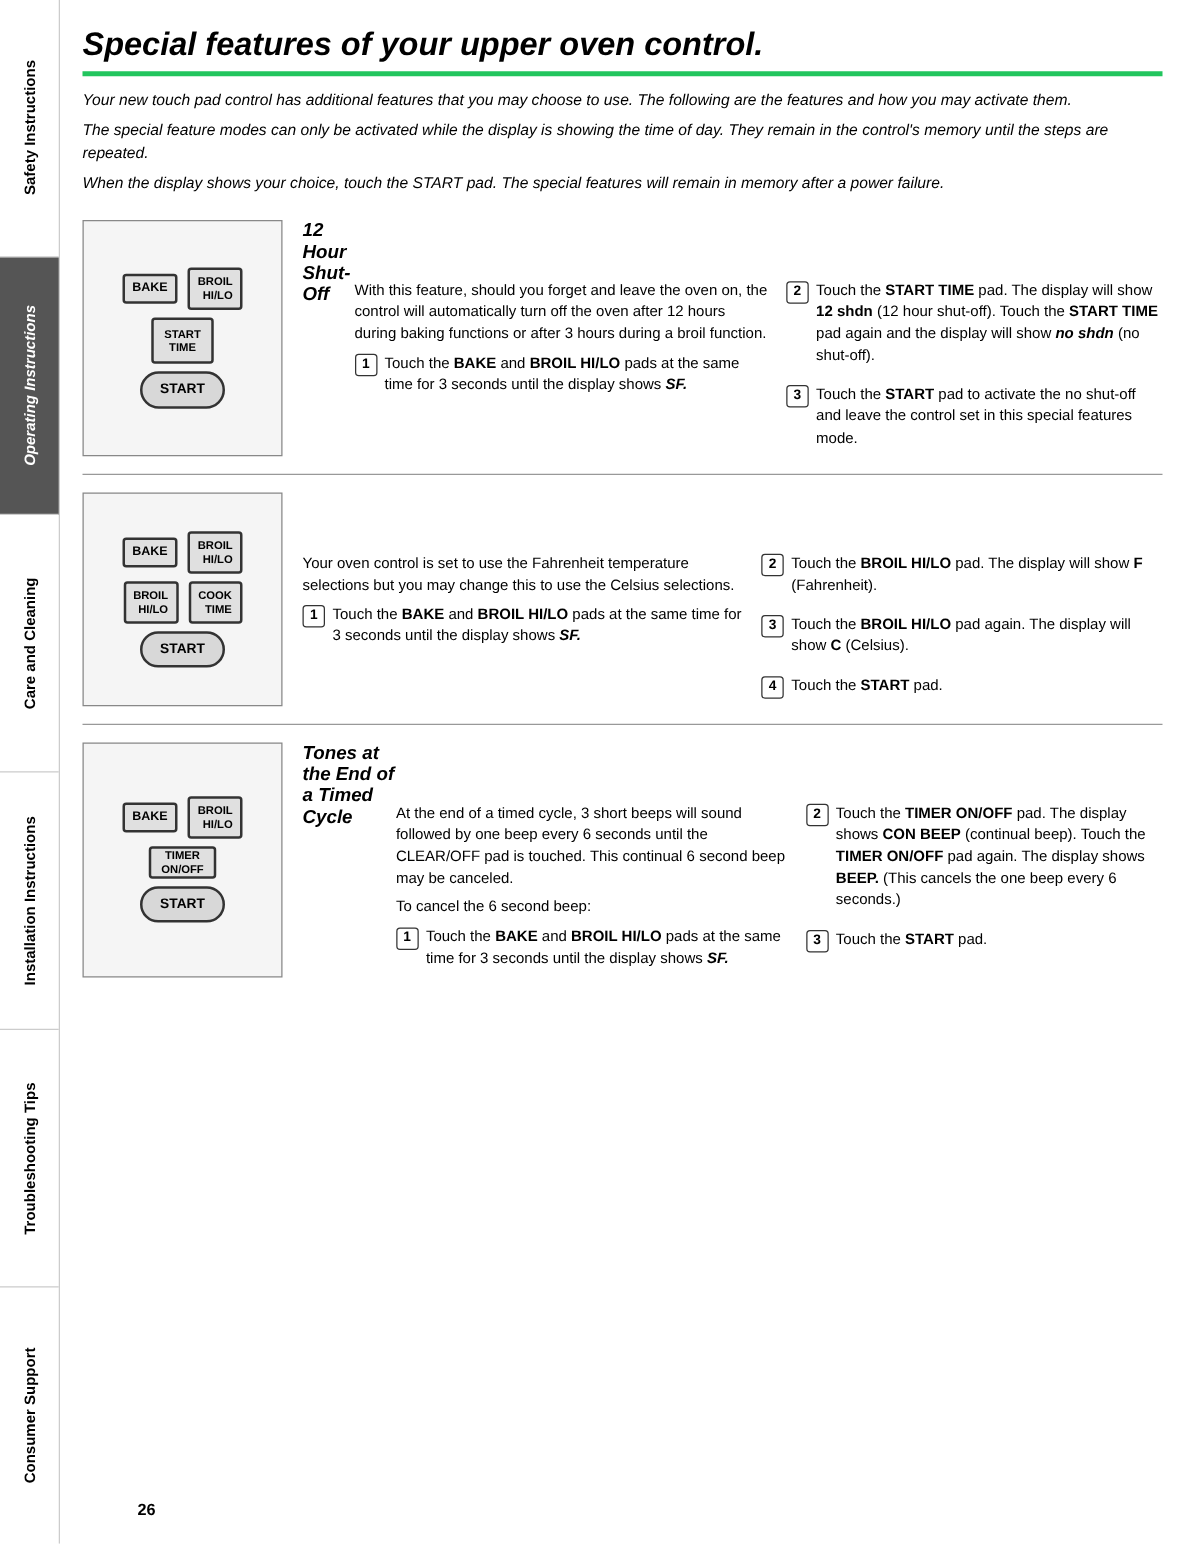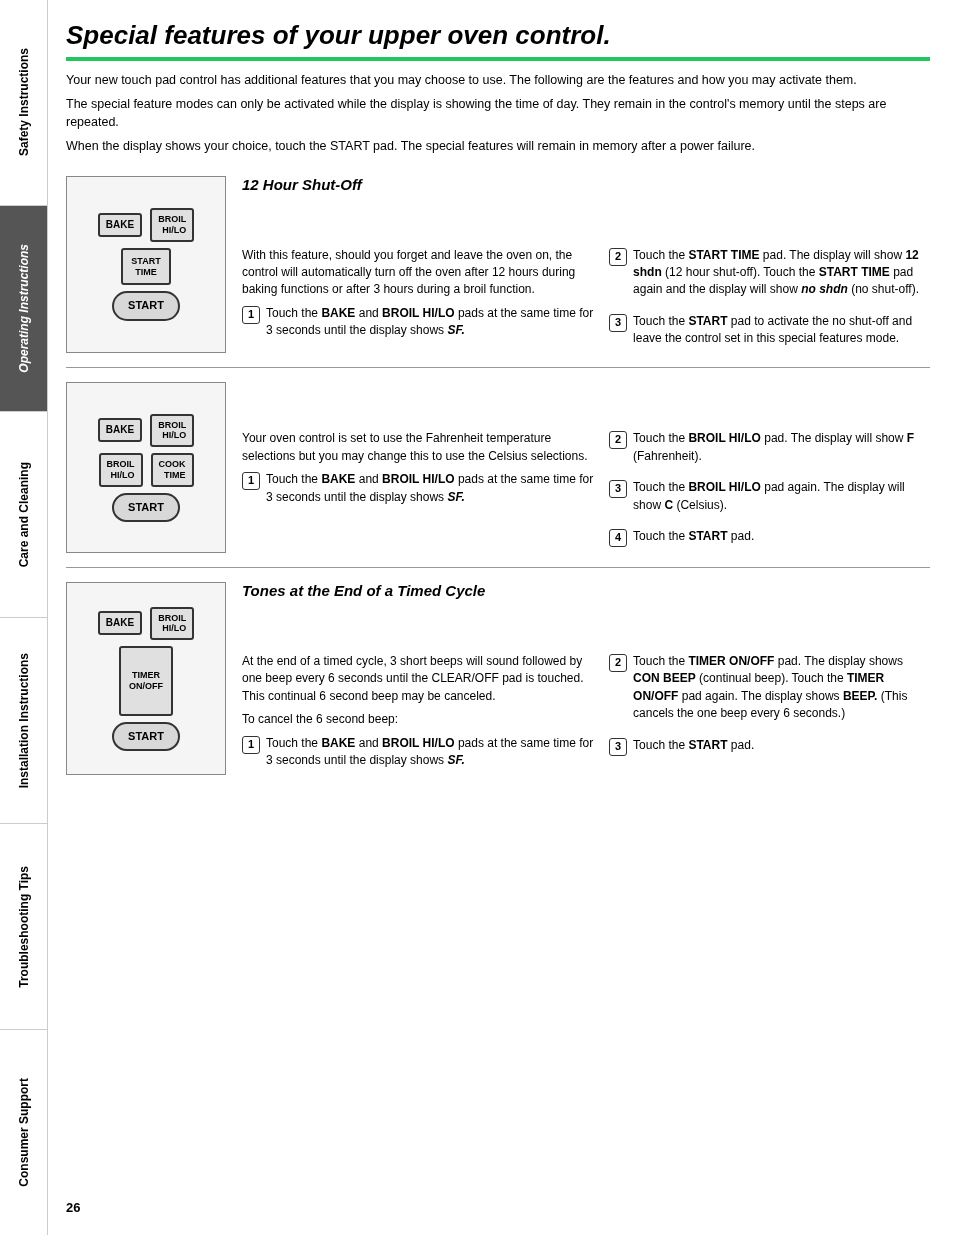--- a/index.html
+++ b/index.html
@@ -59,20 +59,21 @@
       font-style: italic;
       font-weight: bold;
       border-bottom: 4px solid #22c55e;
       padding-bottom: 6px;
       margin-bottom: 10px;
     }
 
     
     .intro-text {
       font-size: 12.5px;
+      font-style: italic;
       margin-bottom: 6px;
       line-height: 1.45;
     }
 
     
     .feature-section {
       border-bottom: 1px solid #999;
       padding: 14px 0 14px 0;
       display: flex;
       flex-direction: row;
@@ -122,21 +123,20 @@
     .ctl-btn.small {
       font-size: 9px;
       min-width: 38px;
       text-align: right;
     }
 
     
     .feature-content {
       flex: 1;
       display: flex;
-      flex-direction: column;
     }
     .feature-title {
       font-size: 15px;
       font-style: italic;
       font-weight: bold;
       margin-bottom: 6px;
     }
     .feature-body {
       display: flex;
       flex-direction: row;
@@ -190,20 +190,21 @@
       line-height: 1.45;
       margin-bottom: 6px;
     }
 
     
     .page-number {
       margin-top: auto;
       padding-top: 8px;
       font-size: 13px;
       font-weight: bold;
+      margin-left: 44px;
     }
   </style>
 </head>
 <body>
 
 <div class="sidebar">
   <div class="sidebar-section">
     <span class="sidebar-label">Safety Instructions</span>
   </div>
   <div class="sidebar-section" style="background:#555;">
@@ -309,21 +310,21 @@
     </div>
   </div>
 
   <div class="feature-section" style="border-bottom:none;">
     <div class="control-diagram">
       <div class="ctl-row">
         <div class="ctl-btn">BAKE</div>
         <div class="ctl-btn small" style="font-size:9px;">BROIL<br>HI/LO</div>
       </div>
       <div class="ctl-row">
-        <div class="ctl-btn" style="font-size:9px; padding:22px 8px;">TIMER<br>ON/OFF</div>
+        <div class="ctl-btn" style="font-size:9px; padding:0 8px;">TIMER<br>ON/OFF</div>
       </div>
       <div class="ctl-row">
         <div class="ctl-btn oval">START</div>
       </div>
     </div>
     <div class="feature-content">
       <div class="feature-title">Tones at the End of a Timed Cycle</div>
       <div class="feature-body">
         <div class="feature-left">
           <p class="feature-desc">At the end of a timed cycle, 3 short beeps will sound followed by one beep every 6 seconds until the CLEAR/OFF pad is touched. This continual 6 second beep may be canceled.</p>

